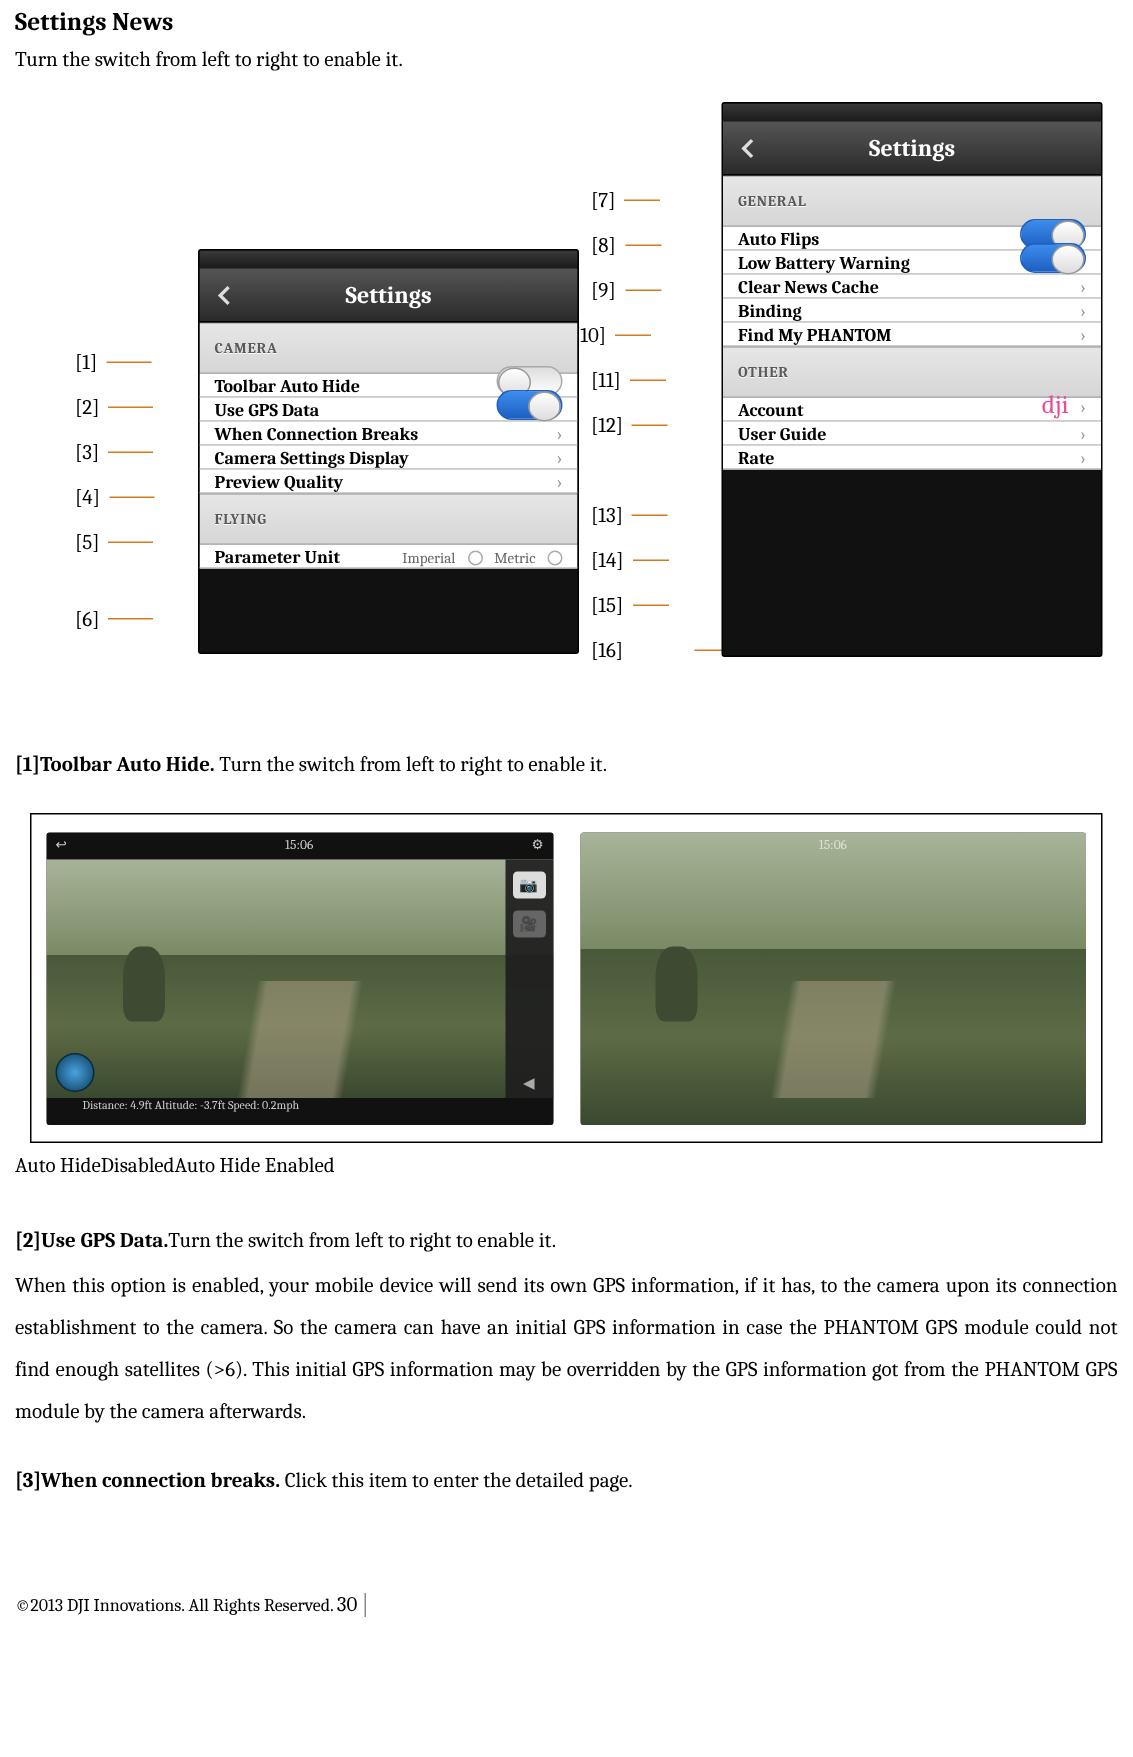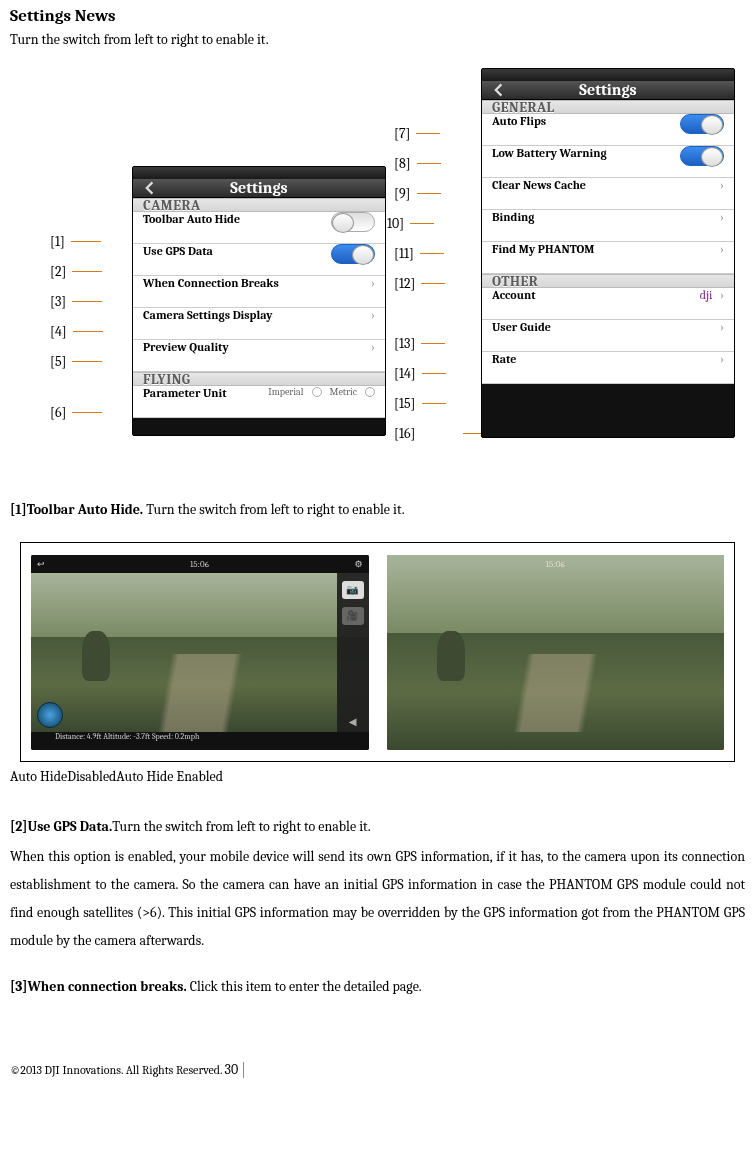--- a/index.html
+++ b/index.html
@@ -45,59 +45,59 @@
     border: 1px solid #000;
     border-radius: 2px;
     color: #fff;
     overflow: hidden;
   }
   .phone-left { left: 122px; top: 100px; width: 254px; height: 270px; }
   .phone-right { right: 10px; top: 2px; width: 254px; height: 370px; }
 
   .statusbar { height: 12px; background: linear-gradient(#3a3a3a,#1a1a1a); }
   .titlebar {
-    height: 19px;
+    height: 36px;
     background: linear-gradient(#555,#2a2a2a);
     display: flex; align-items: center; justify-content: center;
     position: relative;
     font-weight: bold; font-size: 16px;
     border-bottom: 1px solid #000;
   }
   .titlebar .back {
     position: absolute; left: 8px; top: 50%; transform: translateY(-50%);
     width: 20px; height: 20px;
     color: #ddd;
     display:flex;align-items:center;justify-content:center;
   }
   .section-hdr {
-    height: 14px;
+    height: 26px;
     background: linear-gradient(#e6e6e6,#d6d6d6);
     color: #5a5a5a;
-    font-size: 14px;
+    font-size: 10px;
     font-weight: bold;
     letter-spacing: 0.5px;
-    padding: 4px 10px;
+    padding: 16px 10px;
     display: flex; align-items: center;
     border-top: 1px solid #bbb;
     border-bottom: 1px solid #bbb;
     text-shadow: 0 1px 0 #fff;
   }
   .row {
-    height: 32px;
+    height: 16px;
     background: #fff;
     color: #000;
     font-size: 12px;
     font-weight: bold;
-    display: flex; align-items: flex-start;
+    display: flex; align-items: flex-end;
     padding: 0 10px;
     border-bottom: 1px solid #ccc;
     justify-content: space-between;
   }
   .row .chev { color: #999; font-weight: normal; }
-  .row .val { color: #701a75; font-weight: normal; font-size: 12px; margin-right: 4px;}
+  .row .val { color: #ec4899; font-weight: normal; font-size: 17px; margin-right: 4px;}
   .row .seg {
     font-size: 10px; font-weight: normal; color: #666;
     display: flex; gap: 8px; align-items:center;
   }
   .row .seg .dot { width:10px;height:10px;border-radius:50%;border:1px solid #aaa;display:inline-block;}
   .toggle {
     width: 44px; height: 20px; border-radius: 10px;
     background: linear-gradient(#ddd,#fff);
     border: 1px solid #aaa;
     position: relative;

